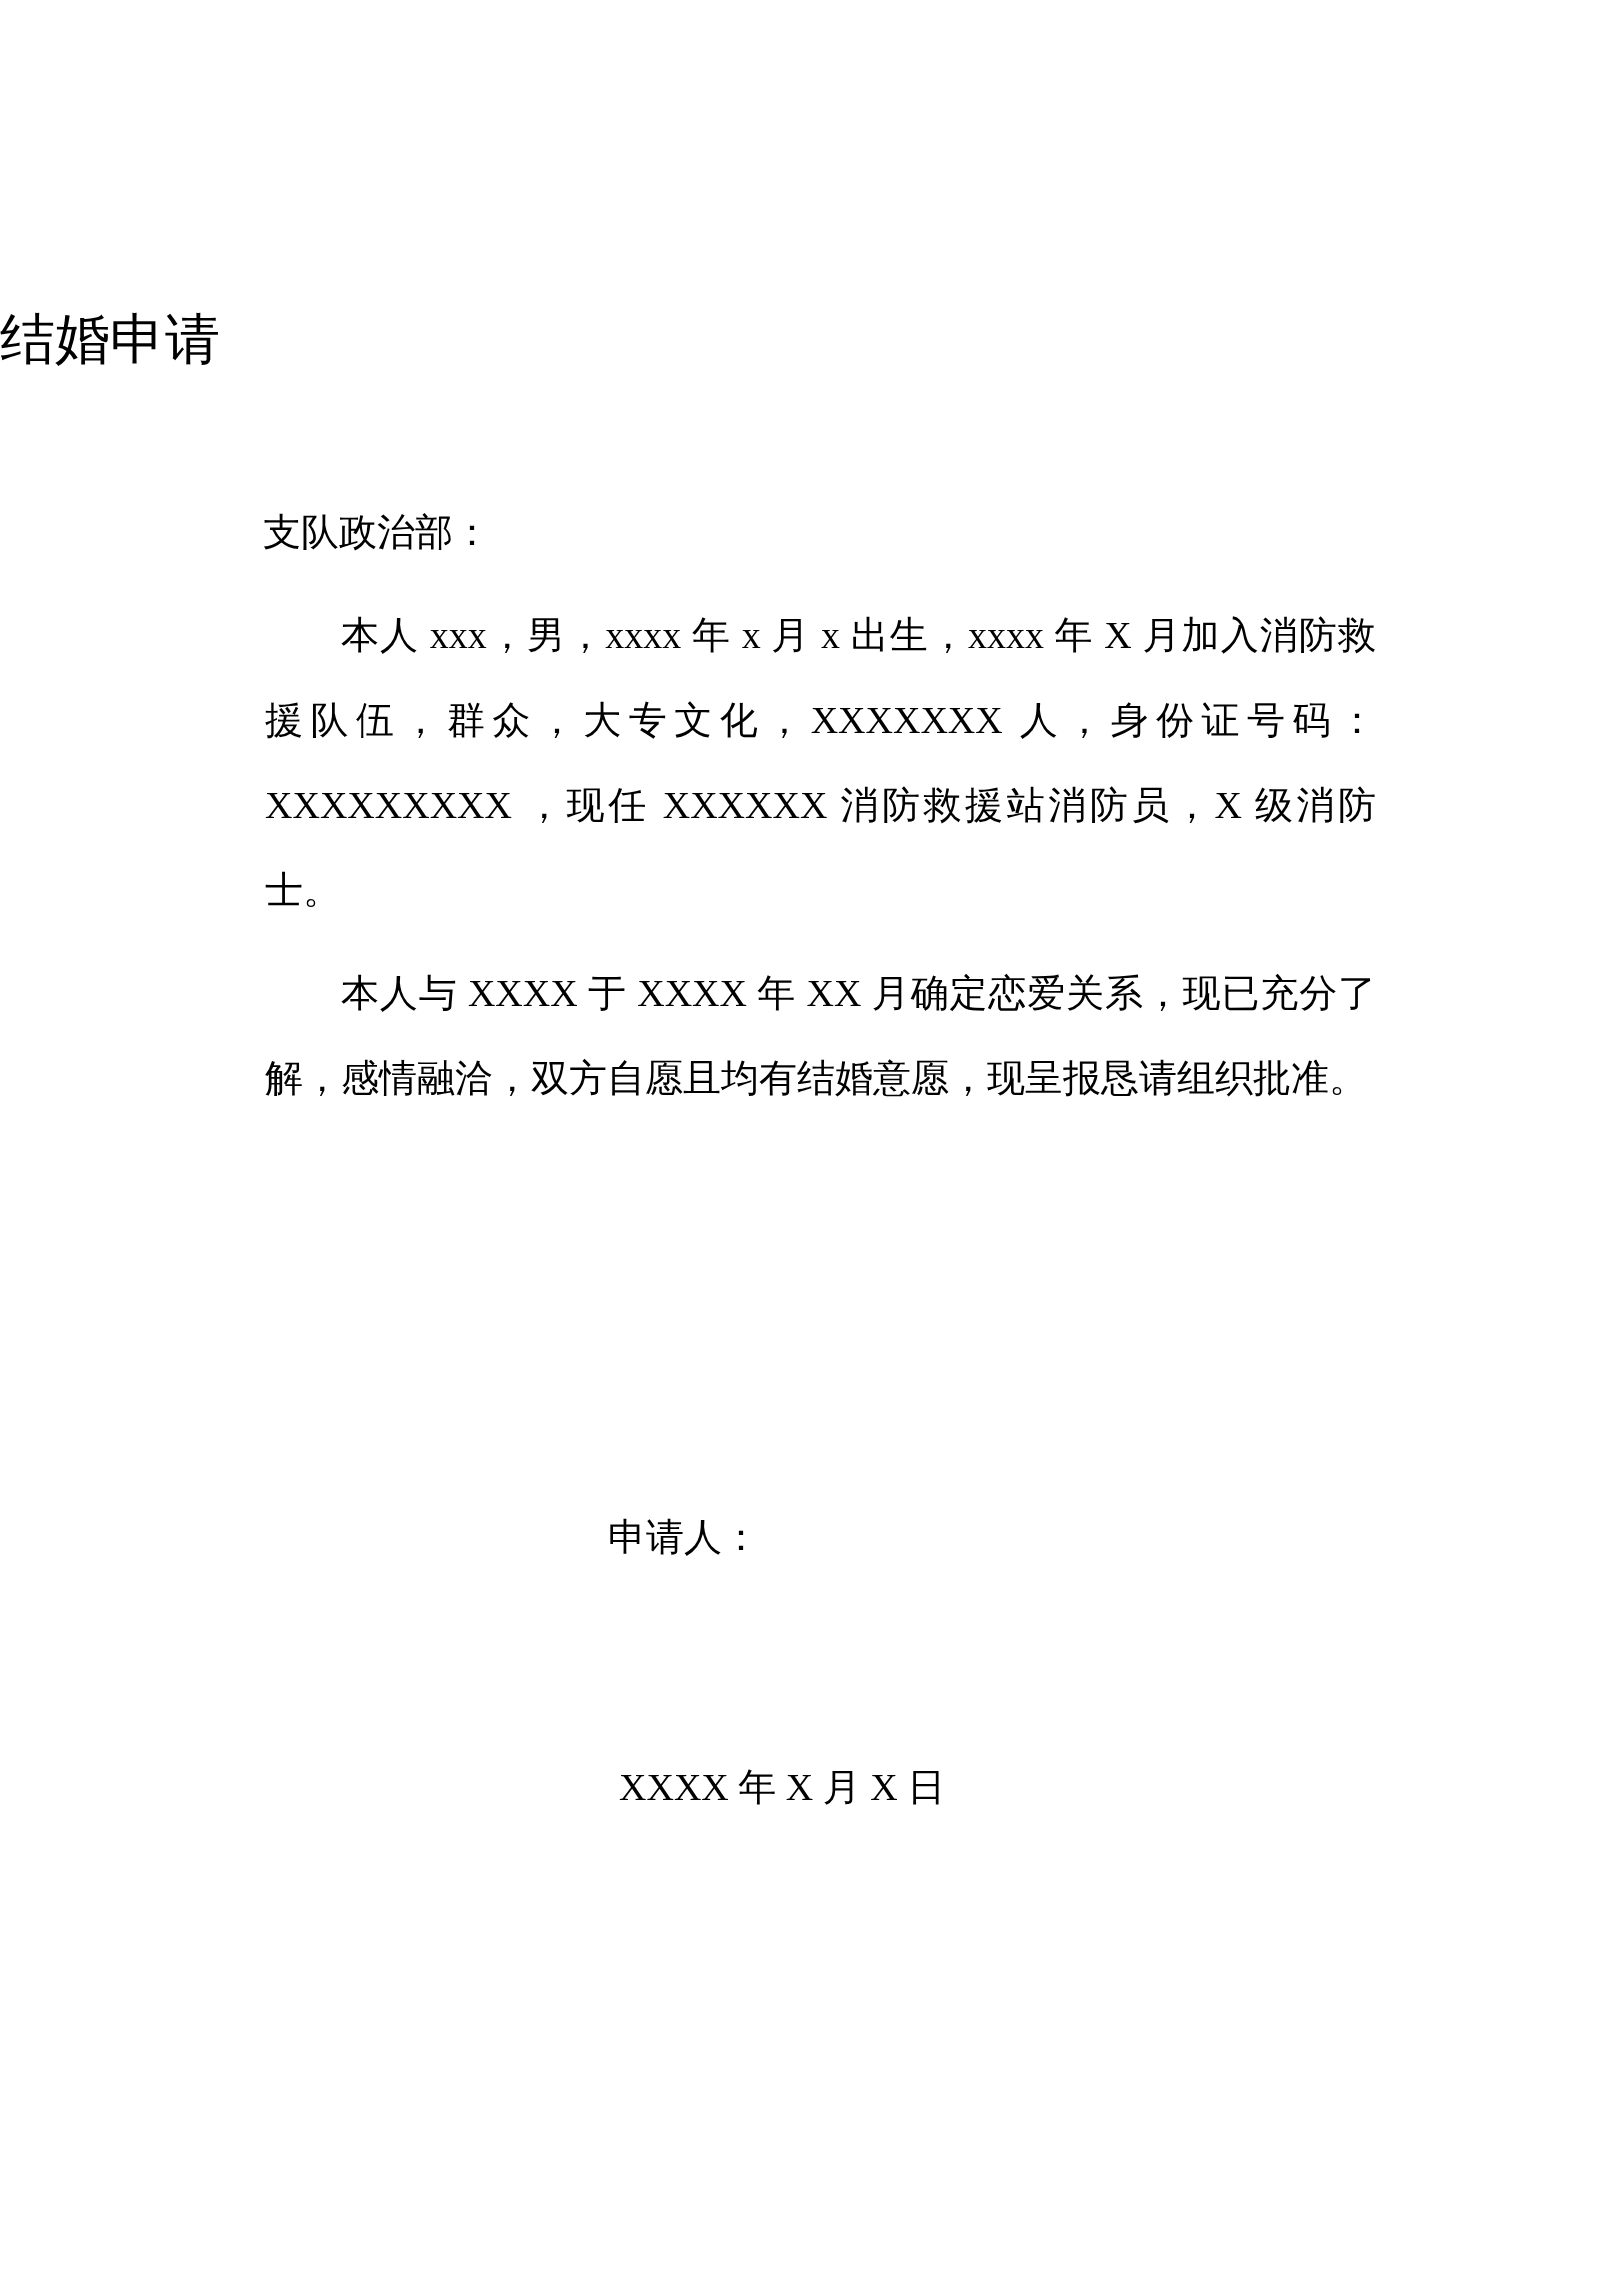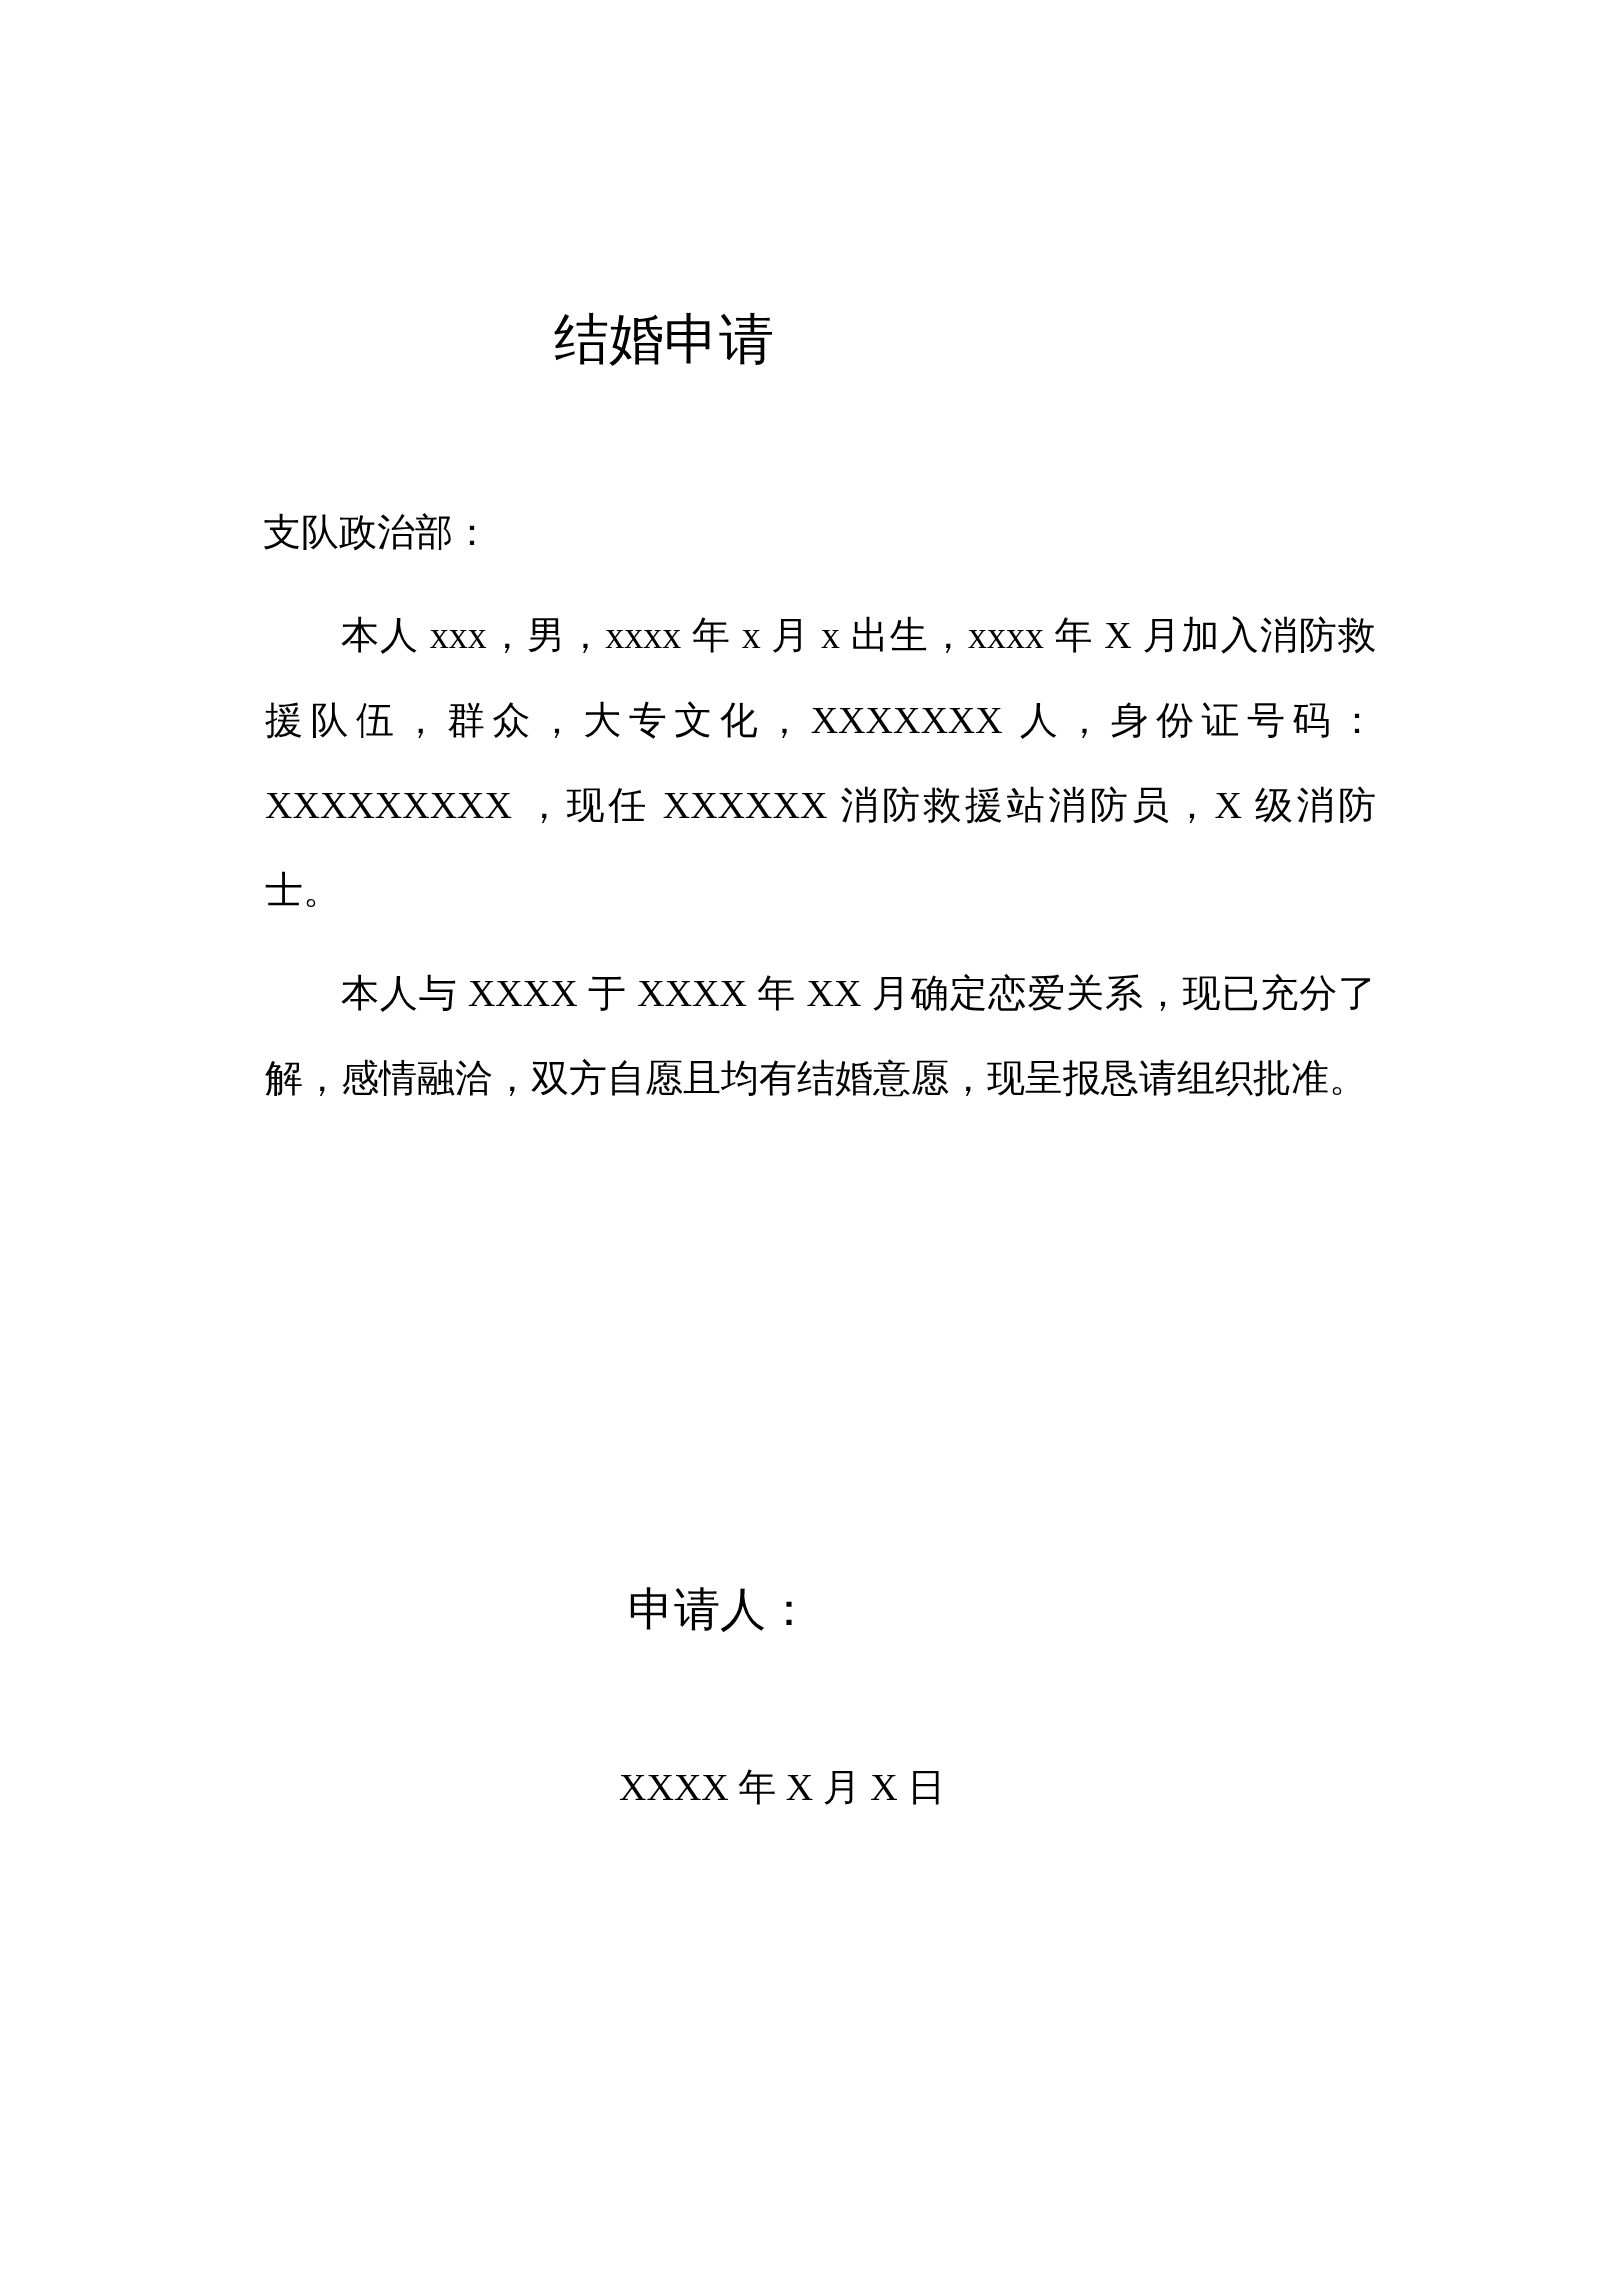--- a/index.html
+++ b/index.html
@@ -1,34 +1,33 @@
 <!DOCTYPE html>
 <html><head>
 <meta charset="utf-8">
 <style>
   html, body { margin: 0; padding: 0; background: #ffffff; }
   body { width: 1620px; height: 2293px; position: relative; overflow: hidden; color: #000; }
   .page { position: absolute; left: 0; top: 0; width: 1620px; height: 2293px; background: #fff; }
   .title {
     position: absolute; left: 0; width: 1328px; top: 302px;
-    text-align: center;
     font-family: "DejaVu Sans", sans-serif;
     font-size: 55px; line-height: 74px; letter-spacing: 0px;
   }
   .body {
     position: absolute; left: 247px; top: 474px; width: 1147px;
     font-family: "Liberation Serif", "DejaVu Sans", serif;
     font-size: 38px; line-height: 85px;
   }
   .salutation { margin: 16px; }
   .para { margin: 18px; text-indent: 2em; text-align: justify; }
   .sign {
-    position: absolute; left: 608px; top: 1580px;
+    position: absolute; left: 608px; top: 1508px;
     font-family: "Liberation Serif", "DejaVu Sans", serif;
-    font-size: 46px; line-height: 59px; margin-left: 20px;
+    font-size: 38px; line-height: 59px;
   }
   .date {
     position: absolute; left: 619px; top: 1758px;
     font-family: "Liberation Serif", "DejaVu Sans", serif;
     font-size: 38px; line-height: 59px;
   }
 </style>
 </head>
 <body>
 

